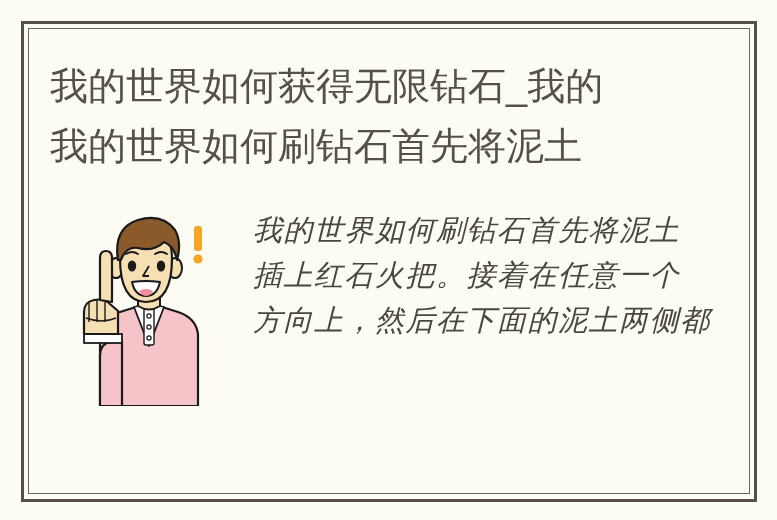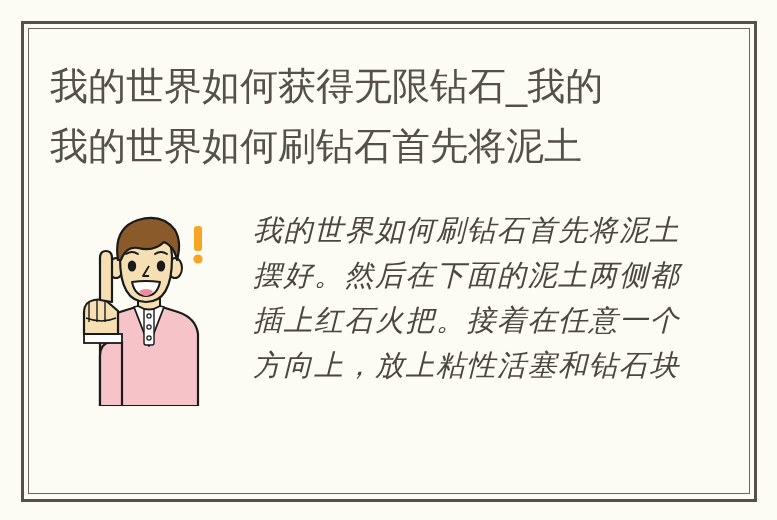--- a/index.html
+++ b/index.html
@@ -164,20 +164,19 @@
 
           <path d="M42 94 L42 52 Q42 45 48 45 Q54 45 54 52 L54 96 Z" fill="#f7dfb4" stroke="#1a1a1a" stroke-width="2.2" stroke-linejoin="round"></path>
 
           <rect x="136" y="20" width="8" height="25" rx="3" fill="#f5a623"></rect>
           <circle cx="140" cy="53" r="4.6" fill="#f5a623"></circle>
         </svg>
       </div>
 
       <div class="body-text">
         <span class="body-line">我的世界如何刷钻石首先将泥土</span>
-        <span class="body-line">摆好。然后在下面的泥土两侧都</span>
         <span class="body-line">插上红石火把。接着在任意一个</span>
-        <span class="body-line">方向上，放上粘性活塞和钻石块</span>
+        <span class="body-line">方向上，然后在下面的泥土两侧都</span>
       </div>
 
     </div>
   </div>
 </div>
 
 </body></html>

